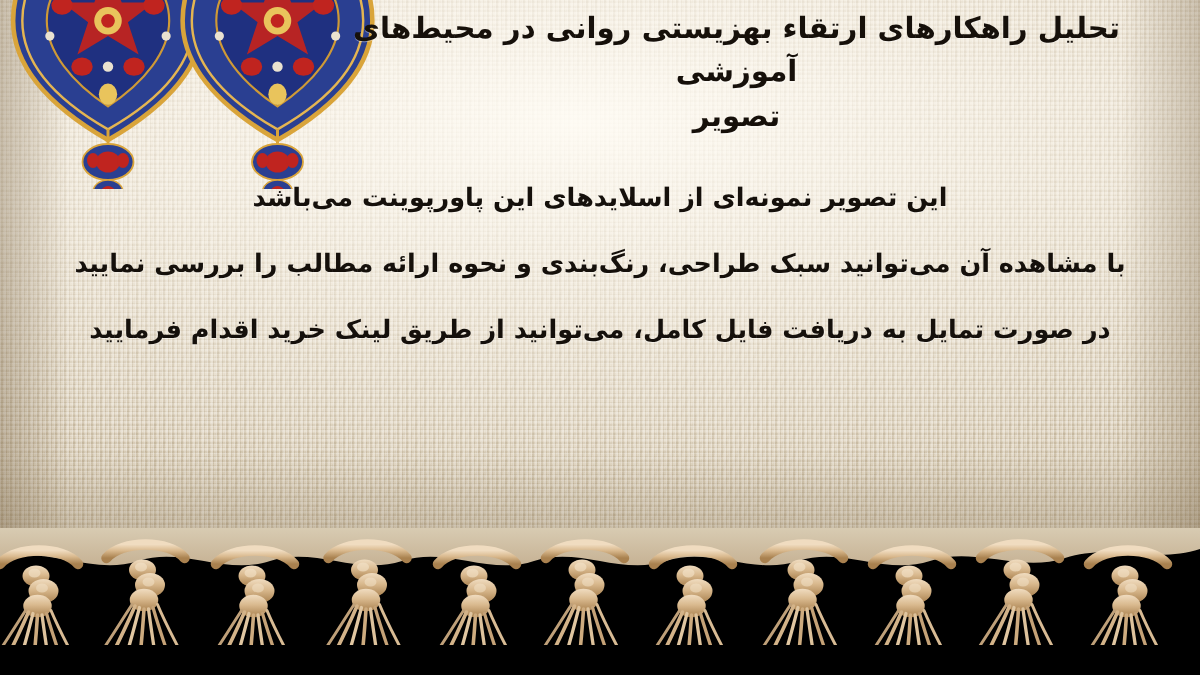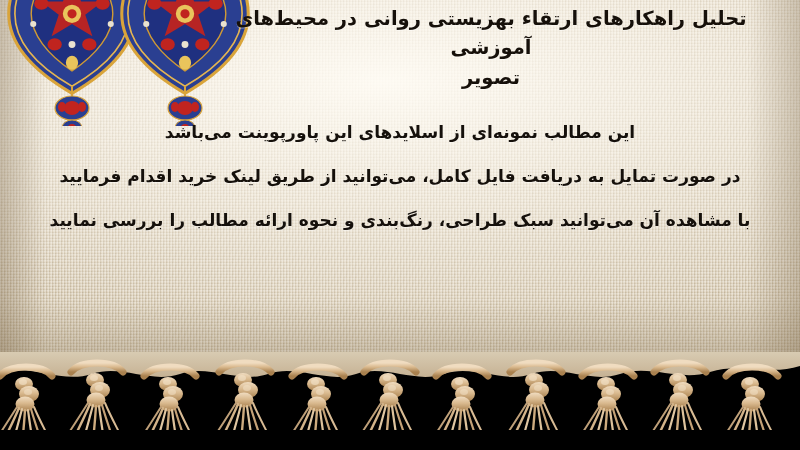--- a/index.html
+++ b/index.html
@@ -205,23 +205,23 @@
     </svg>
   </div>
 
   <div class="title-block">
     <span>تحلیل راهکارهای ارتقاء بهزیستی روانی در محیط‌های آموزشی</span>
     <br>
     <span>تصویر</span>
   </div>
 
   <div class="body-block">
-    <span class="body-line">این مطالب نمونه‌ای از اسلایدهای این پاورپوینت می‌باشد</span>
+    <span class="body-line">این تصویر نمونه‌ای از اسلایدهای این پاورپوینت می‌باشد</span>
+    <span class="body-line">با مشاهده آن می‌توانید سبک طراحی، رنگ‌بندی و نحوه ارائه مطالب را بررسی نمایید</span>
     <span class="body-line">در صورت تمایل به دریافت فایل کامل، می‌توانید از طریق لینک خرید اقدام فرمایید</span>
-    <span class="body-line">با مشاهده آن می‌توانید سبک طراحی، رنگ‌بندی و نحوه ارائه مطالب را بررسی نمایید</span>
   </div>
 
   <div class="fringe-zone">
     <svg class="fringe-svg" width="800" height="98" viewBox="0 0 800 98" xmlns="http://www.w3.org/2000/svg">
       <defs>
         <linearGradient id="ropeG" x1="0" y1="0" x2="0" y2="1">
           <stop offset="0%" stop-color="#f0dcc0"></stop>
           <stop offset="45%" stop-color="#d9b98e"></stop>
           <stop offset="100%" stop-color="#a9814f"></stop>
         </linearGradient>

